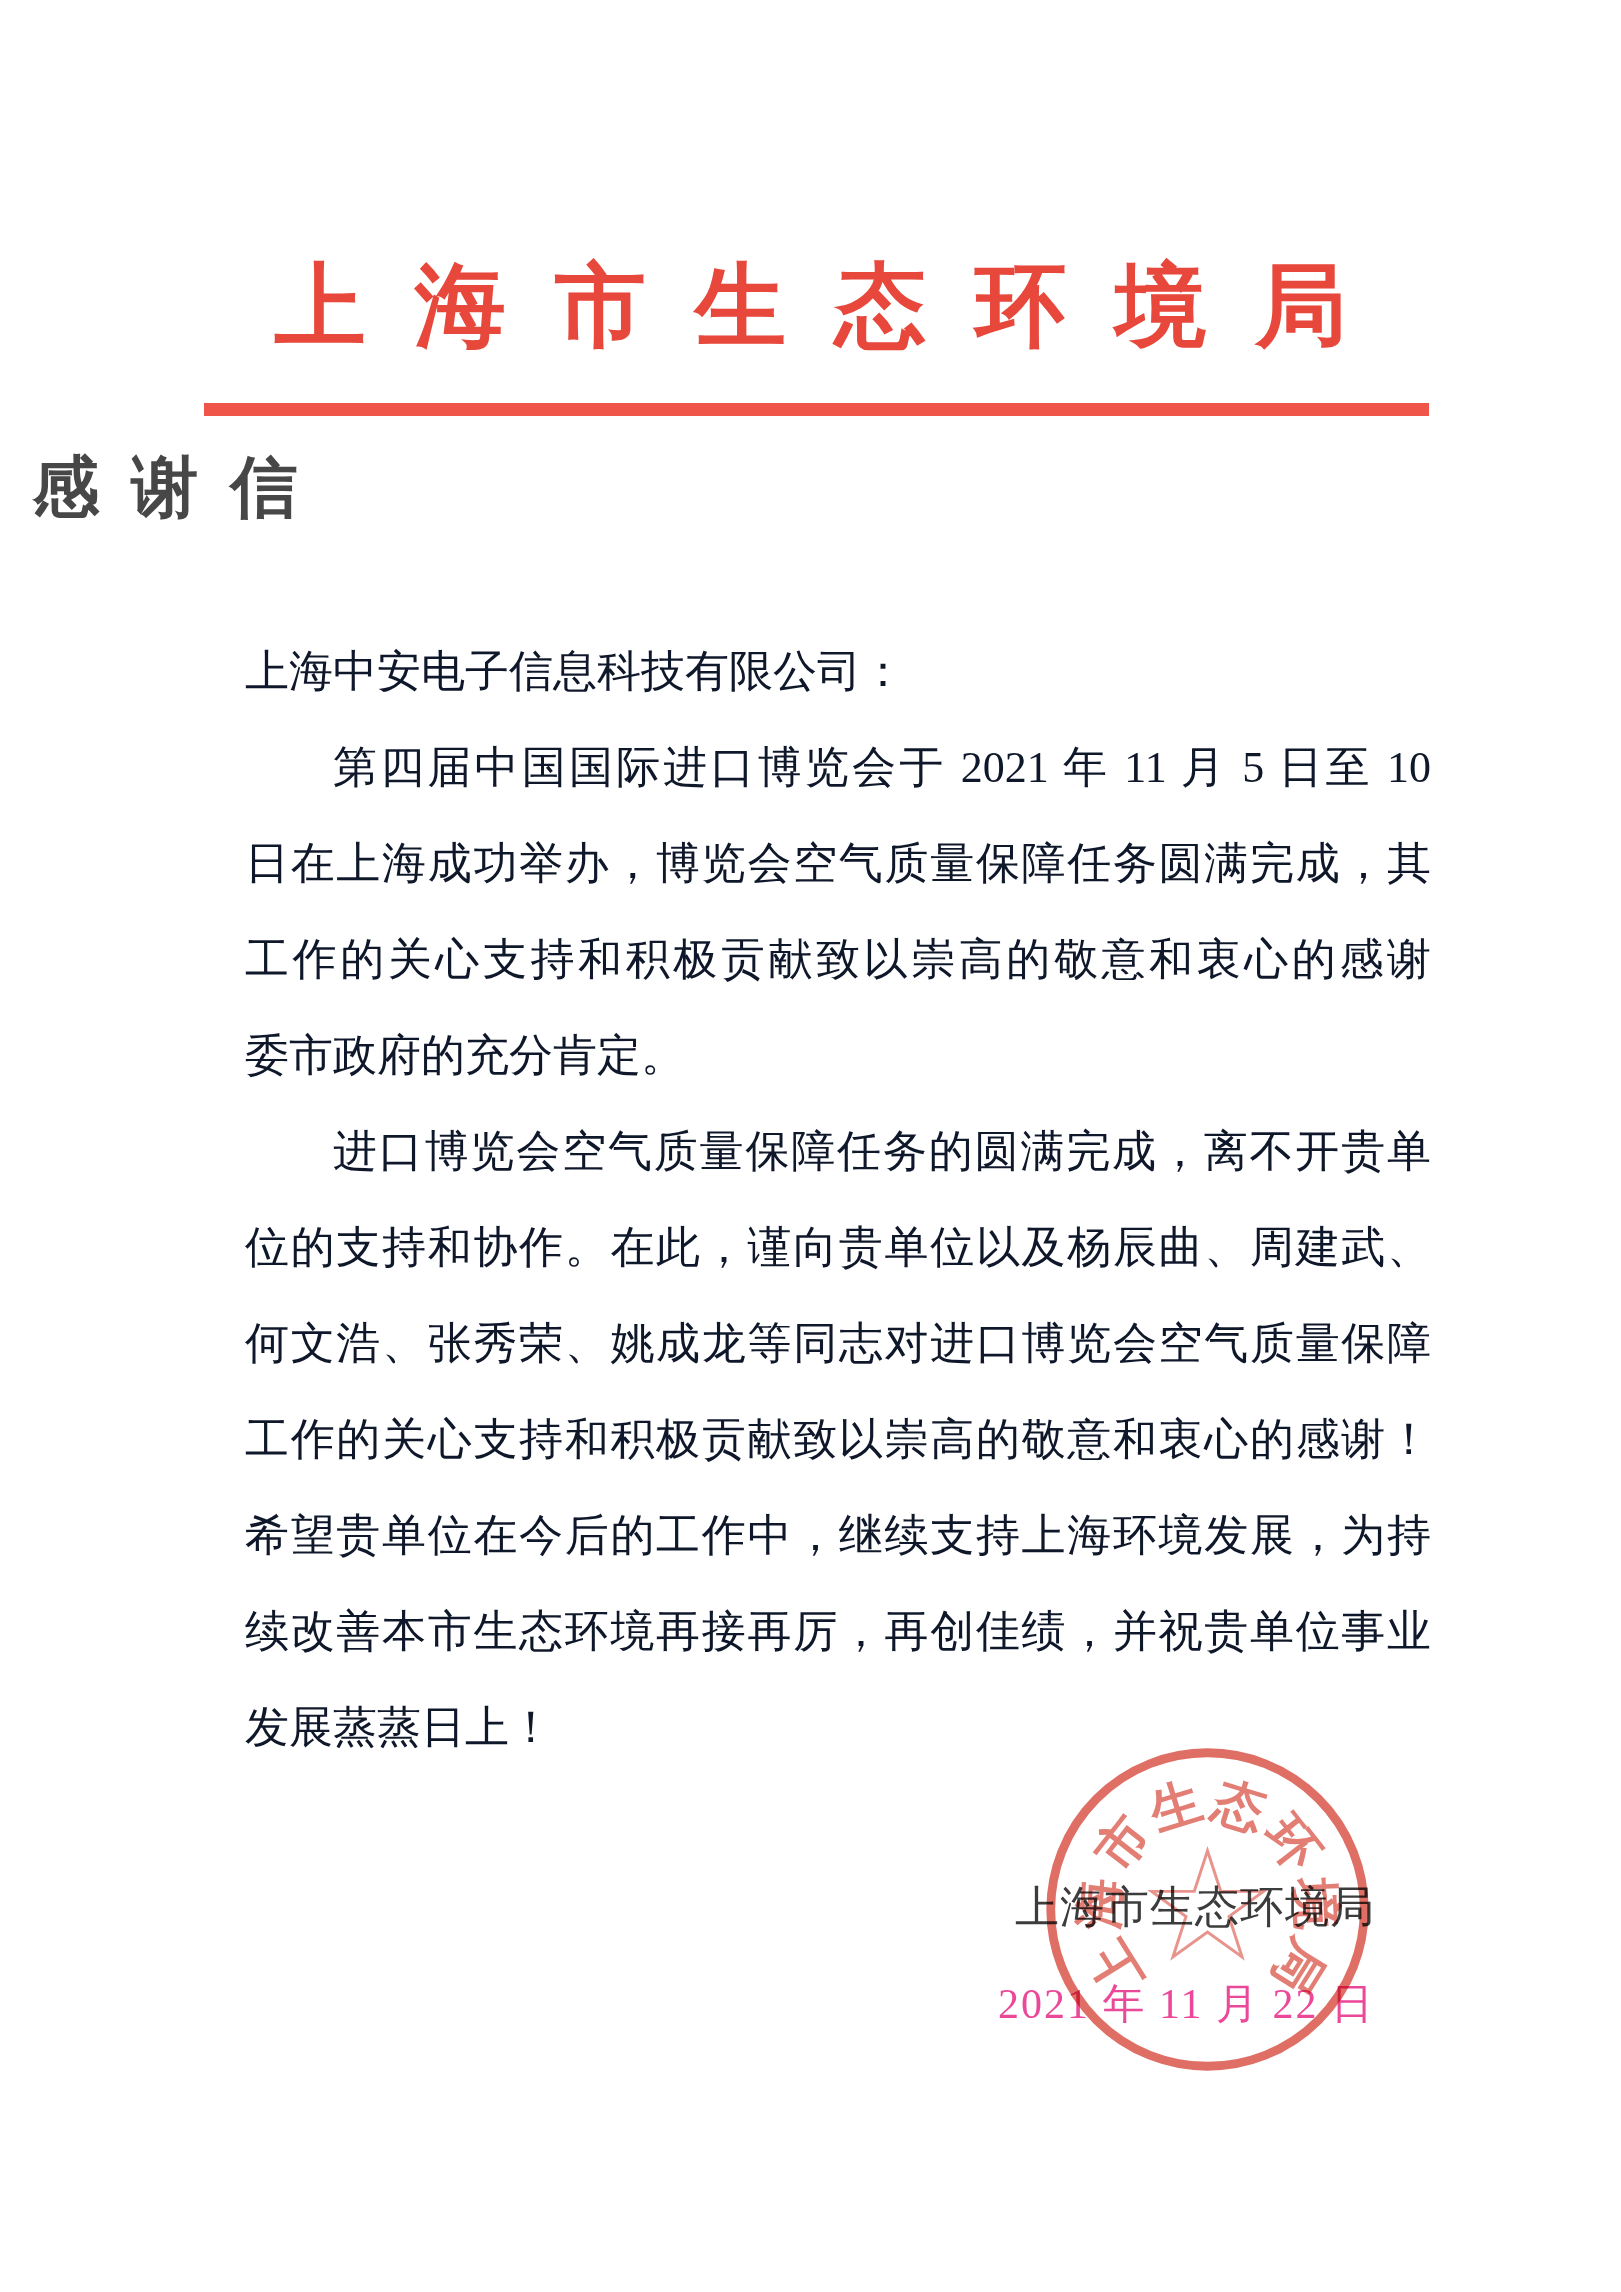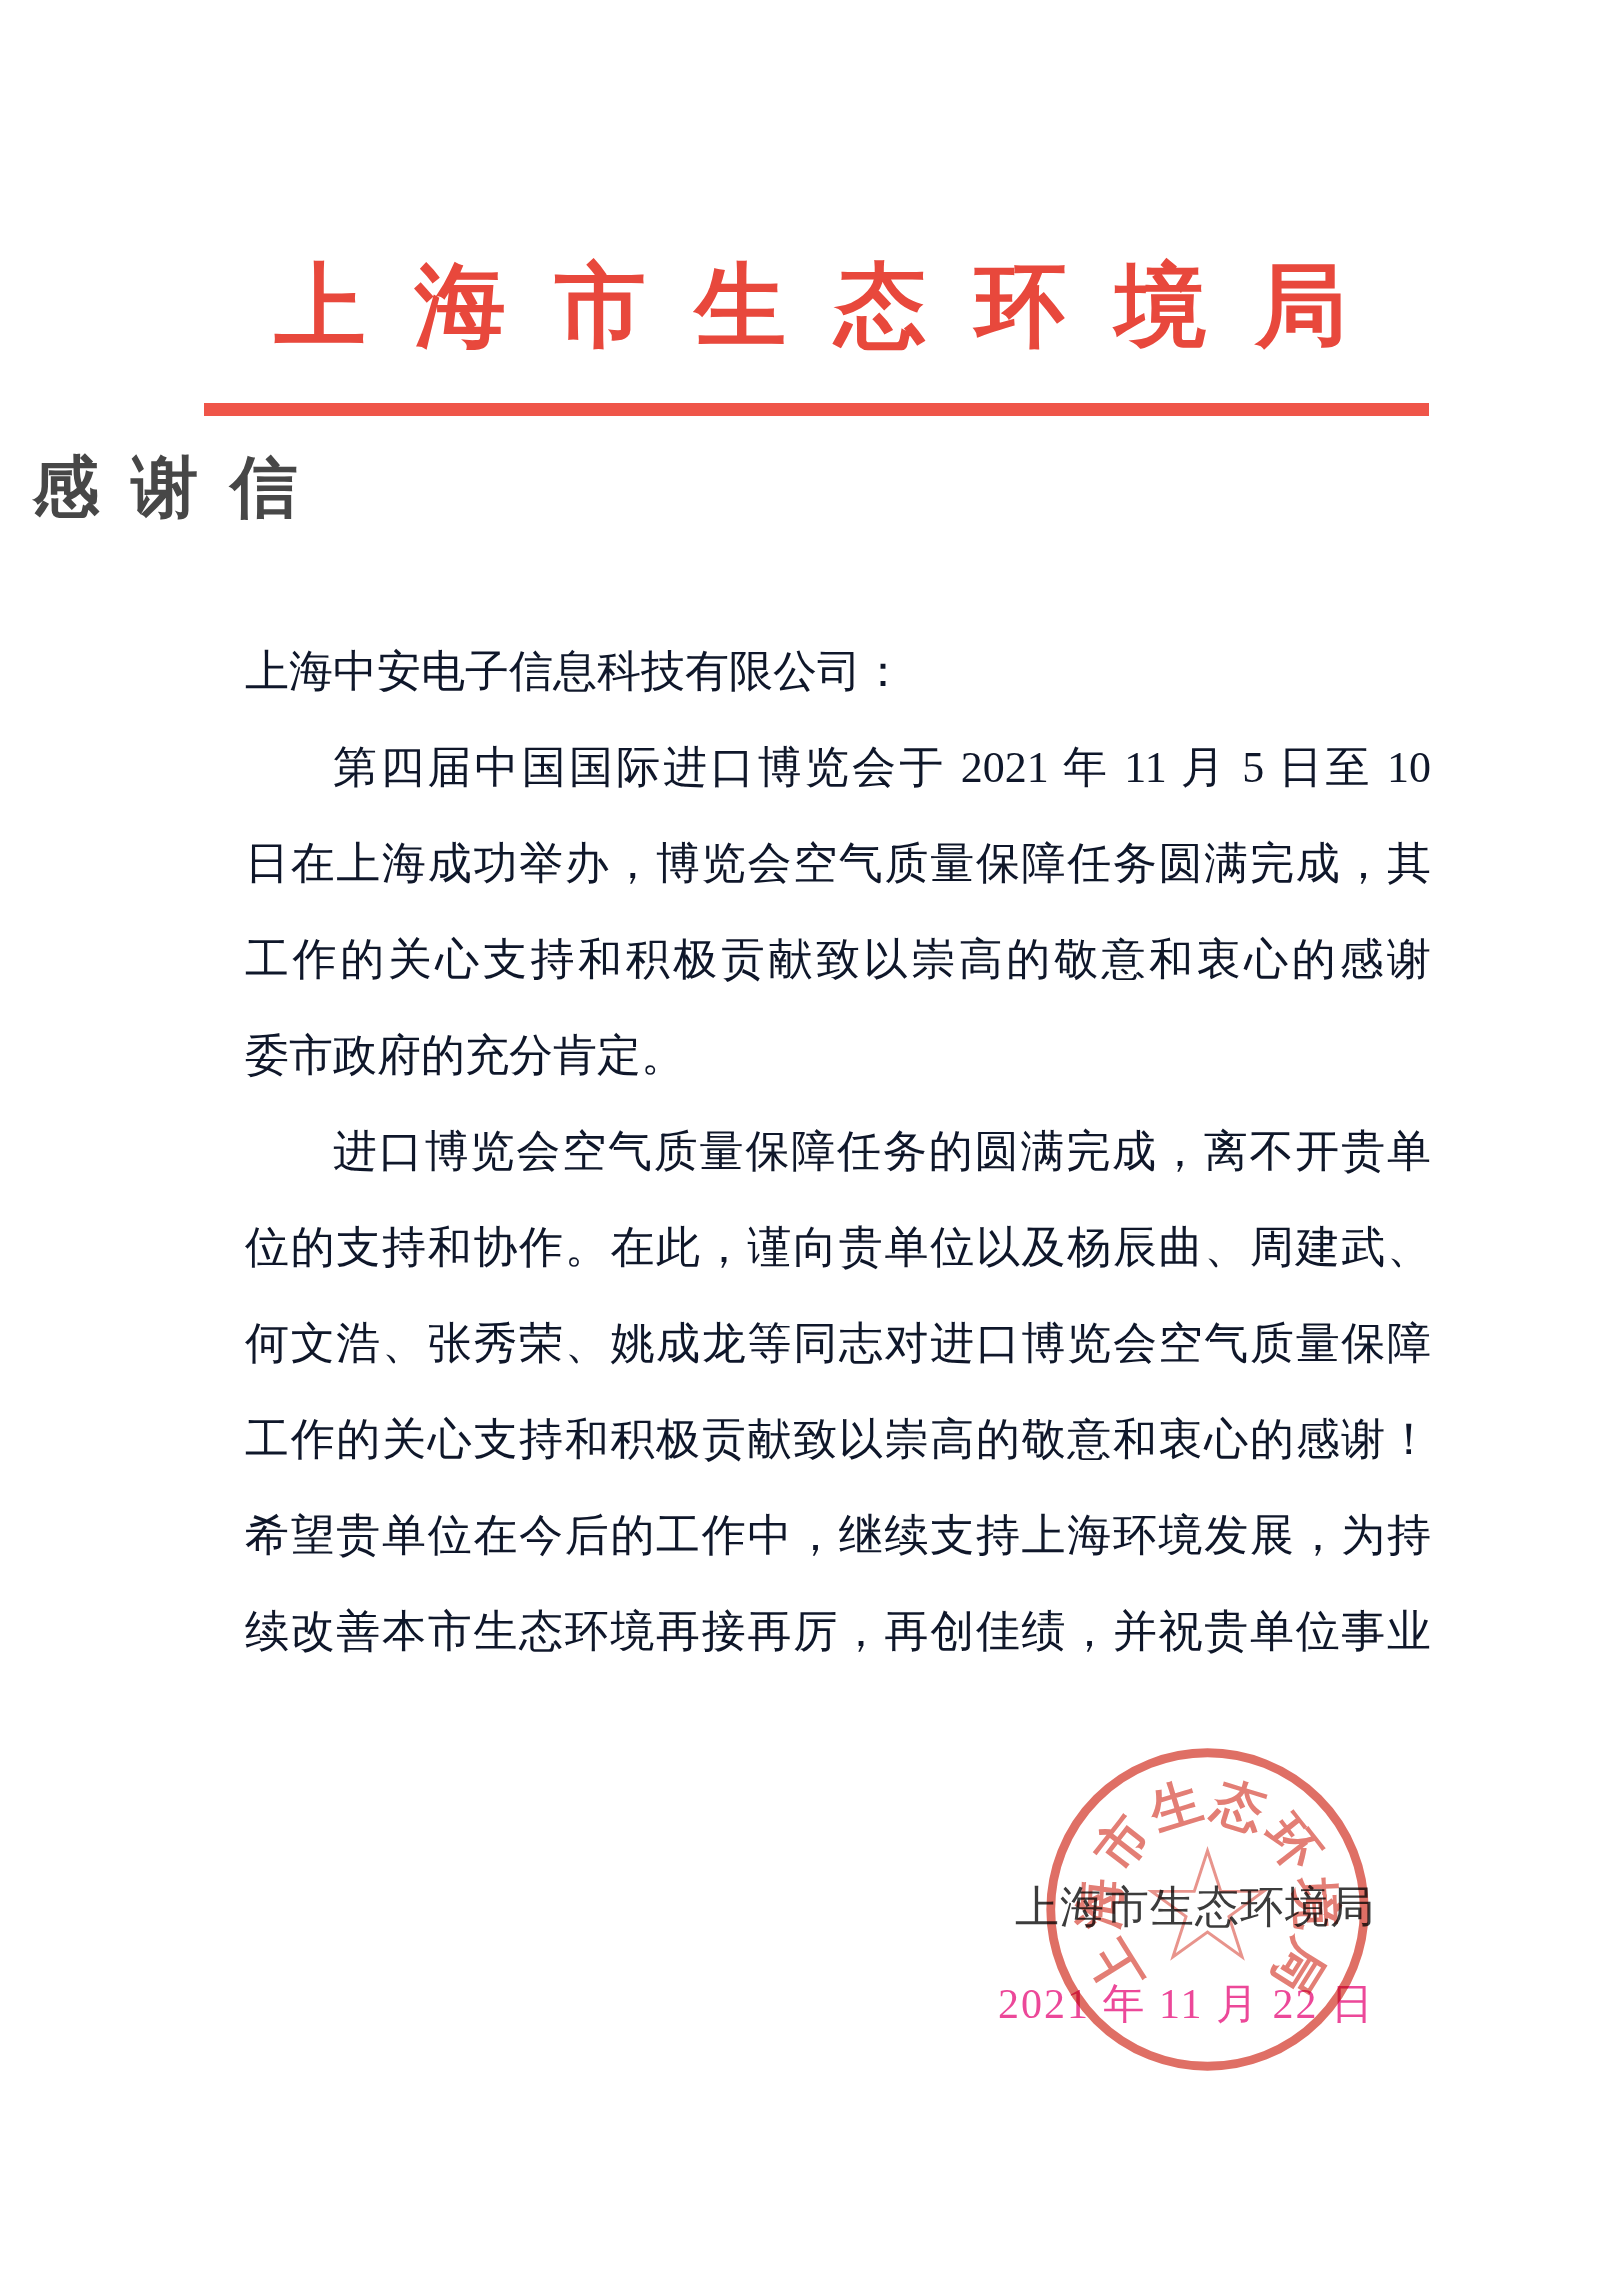--- a/index.html
+++ b/index.html
@@ -136,20 +136,21 @@
     <div class="body-line j indent">第四届中国国际进口博览会于 2021 年 11 月 5 日至 10</div>
     <div class="body-line j">日在上海成功举办，博览会空气质量保障任务圆满完成，其</div>
     <div class="body-line j">工作的关心支持和积极贡献致以崇高的敬意和衷心的感谢</div>
     <div class="body-line">委市政府的充分肯定。</div>
     <div class="body-line j indent">进口博览会空气质量保障任务的圆满完成，离不开贵单</div>
     <div class="body-line j">位的支持和协作。在此，谨向贵单位以及杨辰曲、周建武、</div>
     <div class="body-line j">何文浩、张秀荣、姚成龙等同志对进口博览会空气质量保障</div>
     <div class="body-line j">工作的关心支持和积极贡献致以崇高的敬意和衷心的感谢！</div>
     <div class="body-line j">希望贵单位在今后的工作中，继续支持上海环境发展，为持</div>
     <div class="body-line j">续改善本市生态环境再接再厉，再创佳绩，并祝贵单位事业</div>
+    <div class="body-line">发展蒸蒸日上！</div>
   </div>
 
   <div class="signature-line">上海市生态环境局</div>
 
   <div class="date-line">2021 年 11 月 22 日</div>
 
   <svg class="seal" viewBox="0 0 344 344" xmlns="http://www.w3.org/2000/svg">
     <circle cx="172" cy="172" r="160" fill="none" stroke-width="9" stroke="#d84f43"></circle>
     <path d="M172,112 L185.5,153.4 L229.1,153.5 L193.9,179.2 L207.3,220.5 L172,195 L136.7,220.5 L150.1,179.2 L115,153.5 L158.5,153.4 Z" fill="none" stroke-width="3" opacity="0.75" stroke="#d84f43"></path>
     <g font-size="52" font-weight="bold" opacity="0.9" font-family="Liberation Serif, DejaVu Serif, serif">

